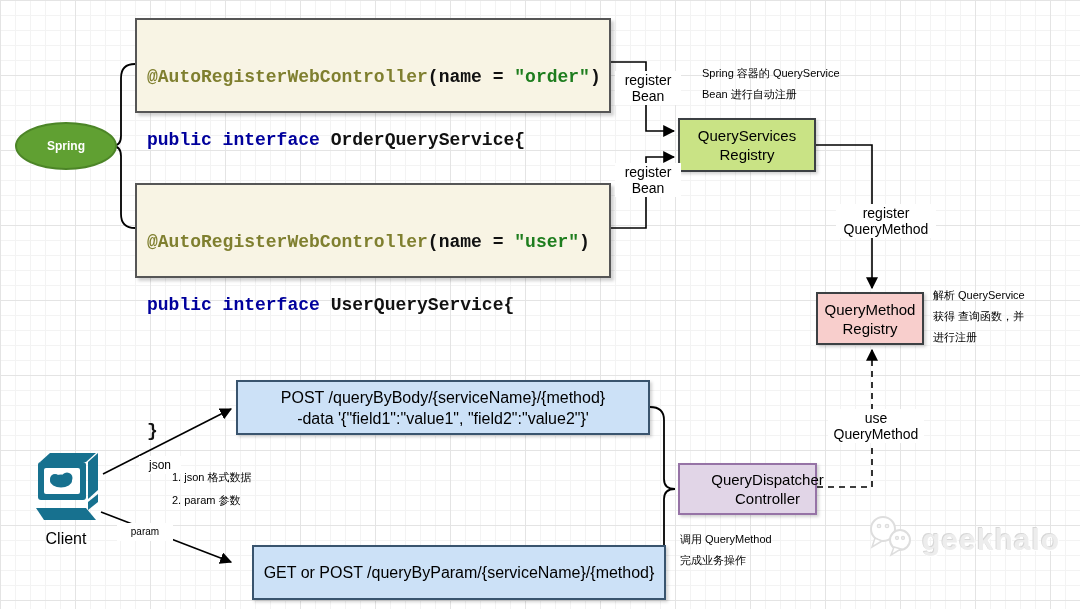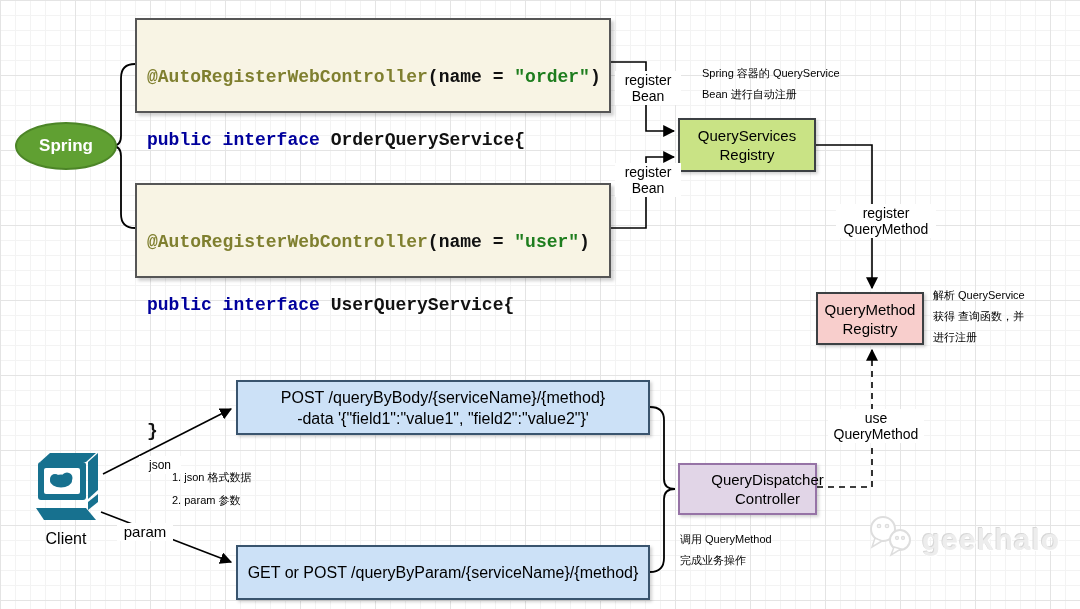--- a/index.html
+++ b/index.html
@@ -34,21 +34,21 @@
     white-space:pre;
   }
   .tok-ann{color:#7f7f2f;}
   .tok-kw{color:#00009c;}
   .tok-str{color:#1e7d1e;}
   .tok-plain{color:#111;}
   .ellipse{
     position:absolute;z-index:2;border-radius:50%;
     background:#60a032;border:2px solid #4c8527;box-sizing:border-box;
     display:flex;align-items:center;justify-content:center;
-    color:#fff;font-size:17px;font-weight:bold;
+    color:#fff;font-size:12px;font-weight:bold;
   }
   .edge-label{
     position:absolute;z-index:3;background:#ffffff;text-align:center;
     font-size:14px;line-height:16px;white-space:pre-line;padding:1px 2px;
   }
   .anno{
     position:absolute;z-index:3;font-size:11px;line-height:21px;white-space:pre-line;
   }
   .client-wrap{position:absolute;z-index:2;}
   .client-label{position:absolute;z-index:3;font-size:16px;text-align:center;}
@@ -118,34 +118,34 @@
   <div class="node purple" style="left:678px;top:463px;width:139px;height:52px;padding-left:40px;">
     <span class="pre">QueryDispatcher
 Controller</span>
   </div>
 
   <div class="node blue" style="left:236px;top:380px;width:414px;height:55px;flex-direction:column;">
     <div>POST /queryByBody/{serviceName}/{method}</div>
     <div>-data '{"field1":"value1", "field2":"value2"}'</div>
   </div>
 
-  <div class="node blue" style="left:236px;top:545px;width:414px;height:55px;flex-direction:column;">
+  <div class="node blue" style="left:252px;top:545px;width:414px;height:55px;flex-direction:column;">
     <div>GET or POST /queryByParam/{serviceName}/{method}</div>
   </div>
 
   <div class="edge-label" style="left:615px;top:71px;width:62px;">register
 Bean</div>
   <div class="edge-label" style="left:615px;top:163px;width:62px;">register
 Bean</div>
   <div class="edge-label" style="left:836px;top:204px;width:96px;">register
 QueryMethod</div>
   <div class="edge-label" style="left:828px;top:409px;width:92px;">use
 QueryMethod</div>
   <div class="edge-label" style="left:139px;top:456px;width:38px;font-size:12px;">json</div>
-  <div class="edge-label" style="left:117px;top:523px;width:52px;font-size:15px;">param</div>
+  <div class="edge-label" style="left:117px;top:523px;width:52px;font-size:10px;">param</div>
 
   <div class="anno" style="left:702px;top:63px;width:240px;">Spring 容器的 QueryService
 Bean 进行自动注册</div>
   <div class="anno" style="left:933px;top:285px;width:150px;">解析 QueryService
 获得 查询函数，并
 进行注册</div>
   <div class="anno" style="left:680px;top:529px;width:170px;">调用 QueryMethod
 完成业务操作</div>
   <div class="anno" style="left:172px;top:466px;width:170px;line-height:23px;">1. json 格式数据
 2. param 参数</div>

